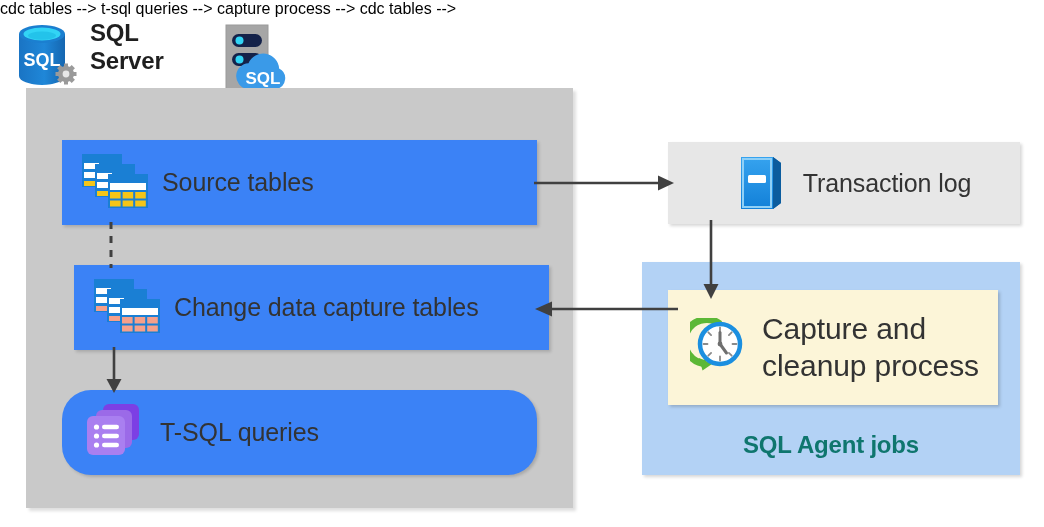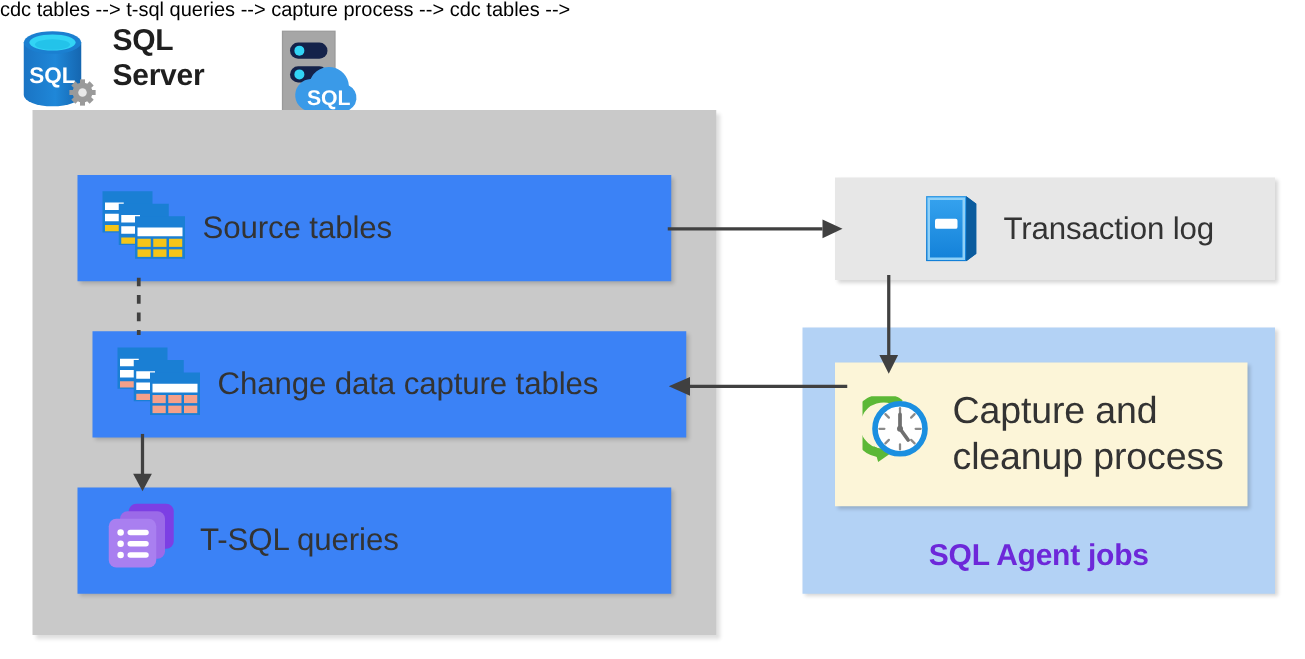--- a/index.html
+++ b/index.html
@@ -91,21 +91,21 @@
     box-shadow: 2px 2px 3px rgba(0,0,0,0.16);
   }
   .agent-title {
     position: absolute;
     left: 0;
     right: 0;
     bottom: 16px;
     text-align: center;
     font-size: 24px;
     font-weight: bold;
-    color: #6d28d9;
+    color: #0f766e;
     letter-spacing: -0.2px;
   }
   .capture-box {
     position: absolute;
     left: 26px;
     top: 28px;
     width: 330px;
     height: 115px;
     background: #fcf5d8;
     display: flex;
@@ -244,21 +244,21 @@
             <rect x="42.6" y="48.5" width="10.6" height="6"></rect>
             <rect x="55.2" y="48.5" width="10.6" height="6"></rect>
           </g>
         </g>
       </svg>
     </span>
     <span class="row-label">Change data capture tables</span>
   </div>
 
   
-  <div class="row-card" style="left:62px; top:390px; width:475px; height:85px;">
+  <div class="row-card" style="left:62px; top:390px; width:475px; height:85px;border-radius:29px;">
     <span class="row-icon" style="margin-left:22px; margin-right:16px;">
       <svg width="60" height="58" viewBox="0 0 60 58">
         <rect x="19" y="2" width="36" height="36" rx="6" fill="#7c3fe4"></rect>
         <rect x="12" y="8" width="36" height="38" rx="6" fill="#9b6ae8"></rect>
         <rect x="3" y="14" width="38" height="39" rx="6" fill="#a97ff0"></rect>
         <g fill="#ffffff">
           <circle cx="12.5" cy="25" r="2.6"></circle>
           <rect x="18" y="22.8" width="17" height="4.4" rx="2.2"></rect>
           <circle cx="12.5" cy="34" r="2.6"></circle>
           <rect x="18" y="31.8" width="17" height="4.4" rx="2.2"></rect>

